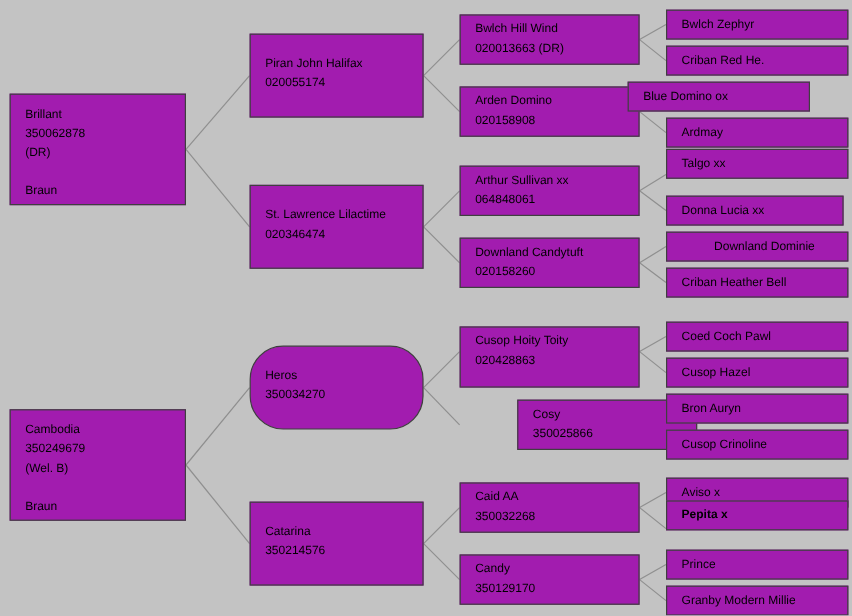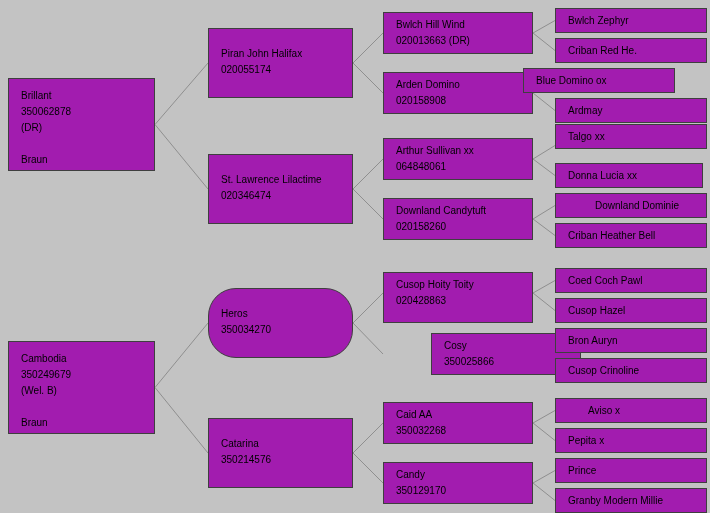--- a/index.html
+++ b/index.html
@@ -173,24 +173,24 @@
       </div>
       <div class="box gen4" style="left: 555px; top: 298px; width: 152px; height: 25px;">
         <span class="ln">Cusop Hazel</span>
       </div>
       <div class="box gen4" style="left: 555px; top: 328px; width: 152px; height: 25px;">
         <span class="ln">Bron Auryn</span>
       </div>
       <div class="box gen4" style="left: 555px; top: 358px; width: 152px; height: 25px;">
         <span class="ln">Cusop Crinoline</span>
       </div>
-      <div class="box gen4" style="left: 555px; top: 398px; width: 152px; height: 25px; padding-left: 20px;">
+      <div class="box gen4" style="left: 555px; top: 398px; width: 152px; height: 25px;">
         <span class="ln">Aviso x</span>
       </div>
-      <div class="box gen4" style="left: 555px; top: 428px; width: 152px; height: 25px;">
+      <div class="box gen4" style="left: 555px; top: 417px; width: 152px; height: 25px; font-weight: bold;">
         <span class="ln">Pepita x</span>
       </div>
       <div class="box gen4" style="left: 555px; top: 458px; width: 152px; height: 25px;">
         <span class="ln">Prince</span>
       </div>
       <div class="box gen4" style="left: 555px; top: 488px; width: 152px; height: 25px;">
         <span class="ln">Granby Modern Millie</span>
       </div>
     </div>
 </div>

